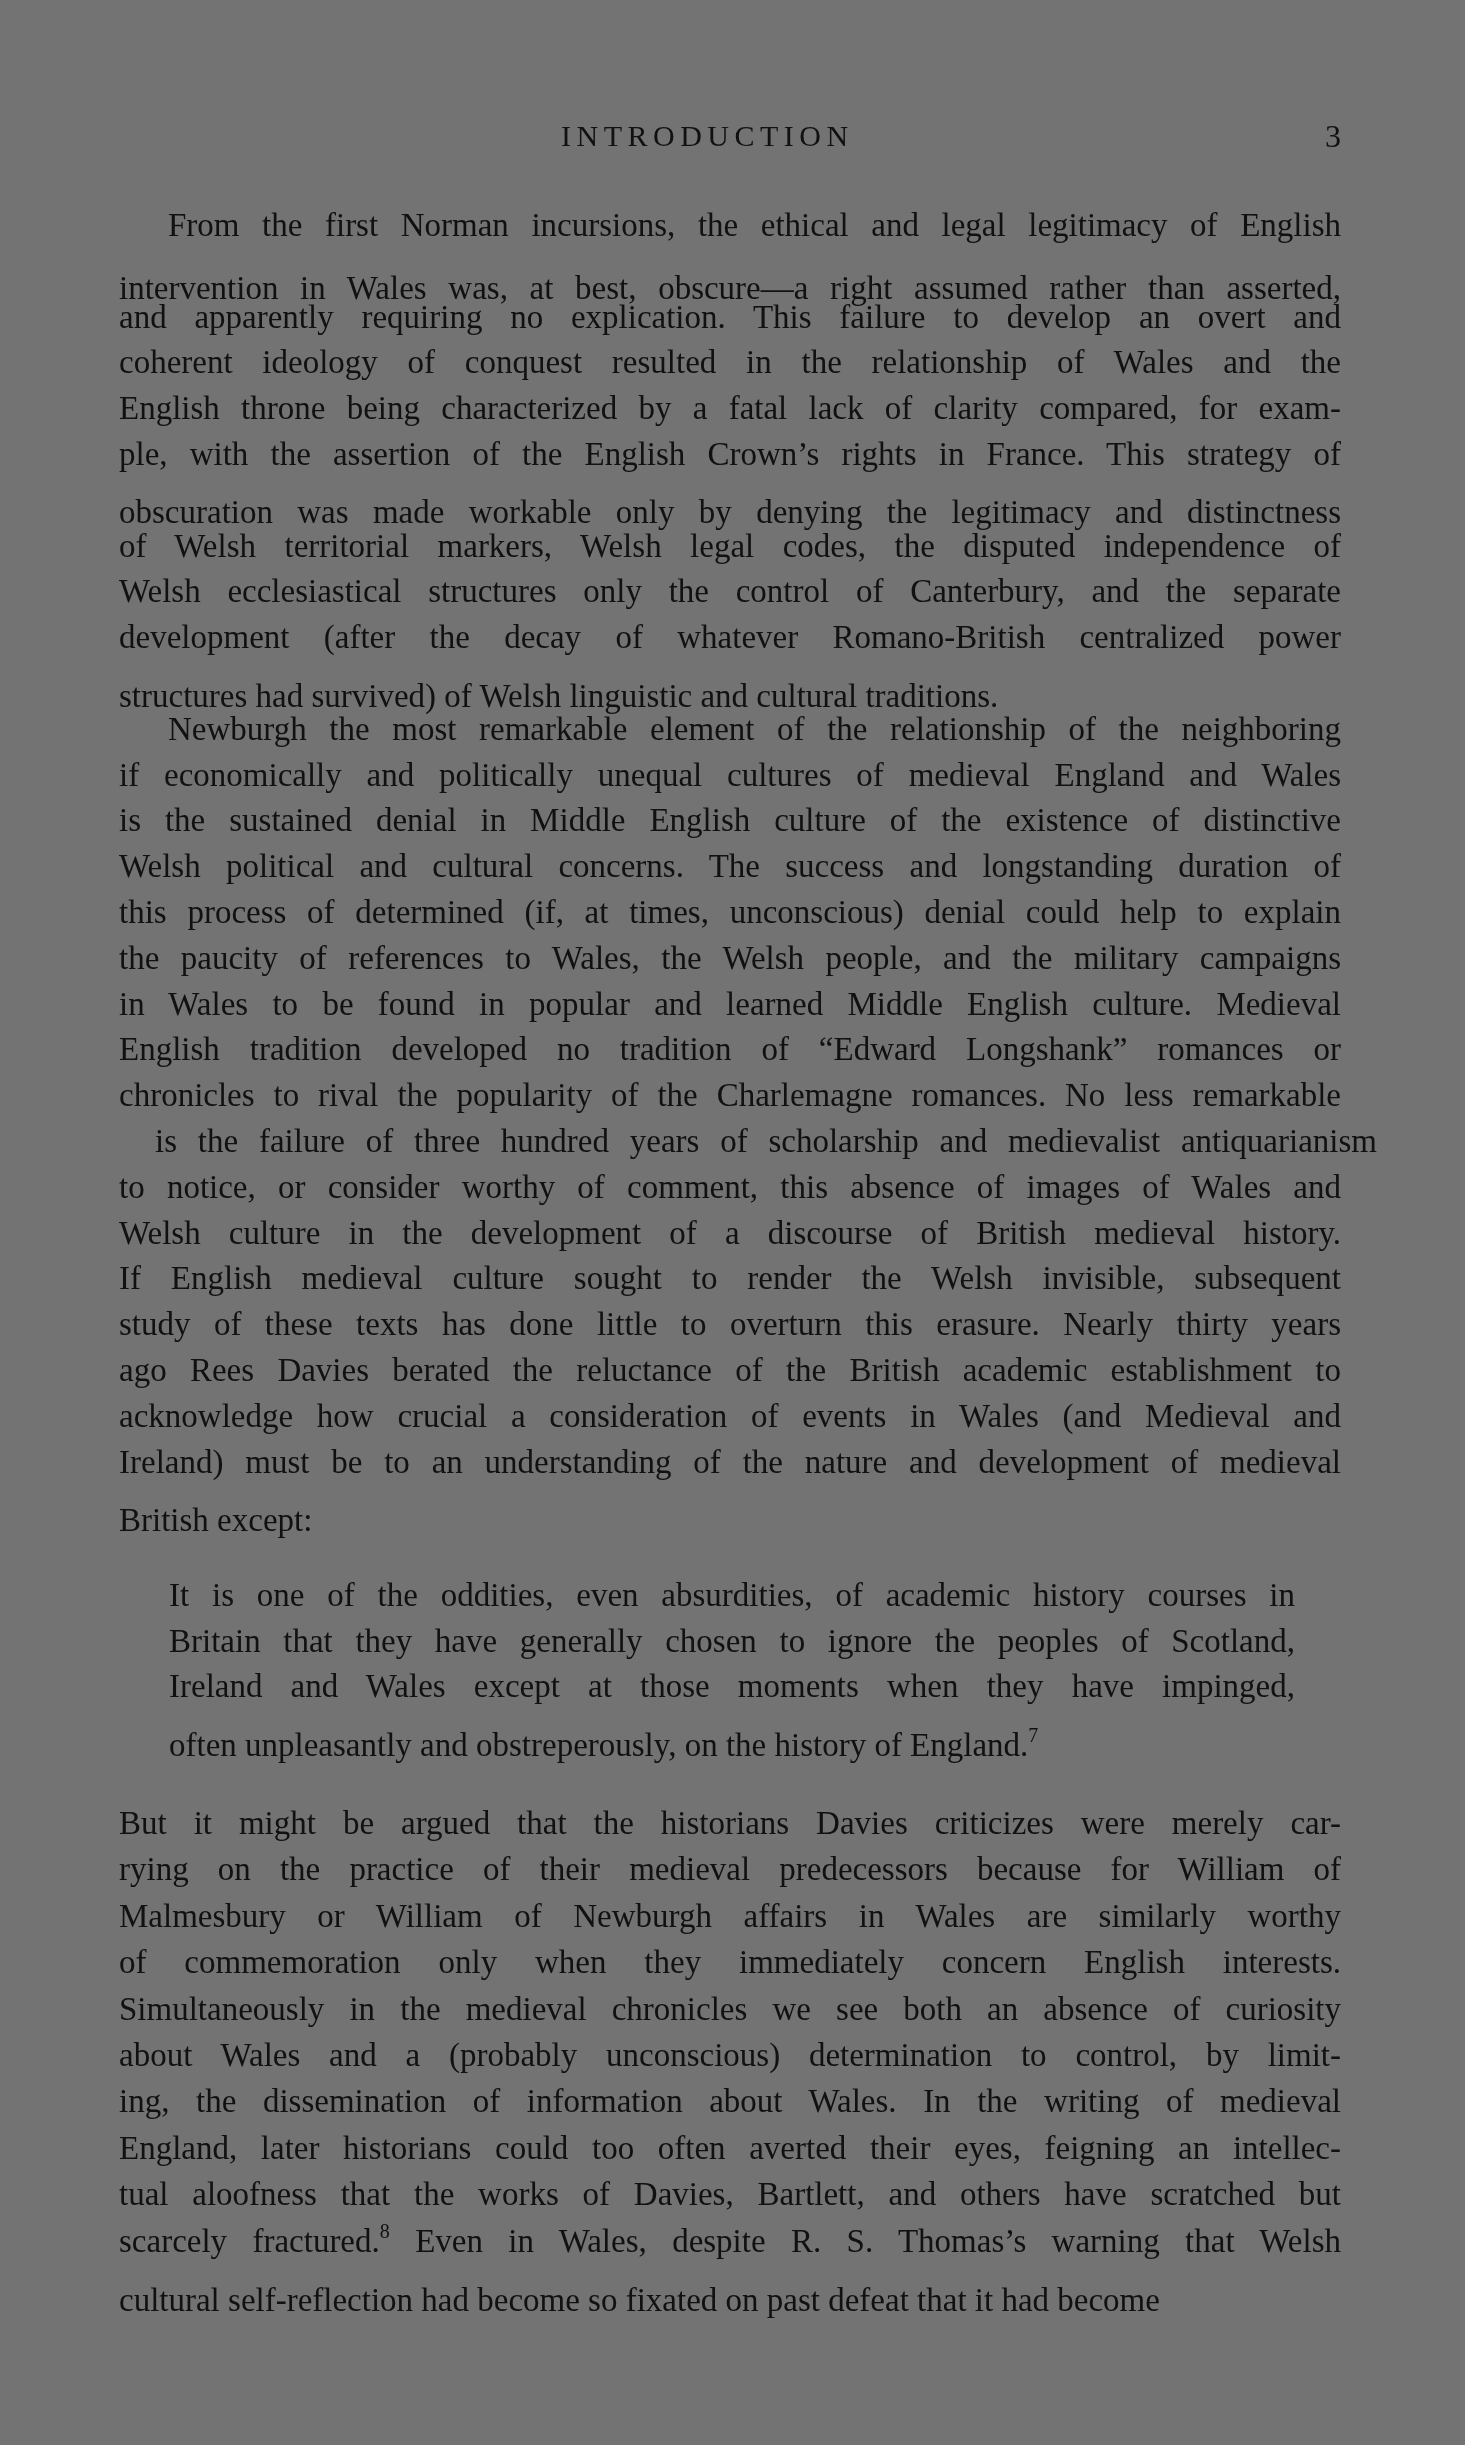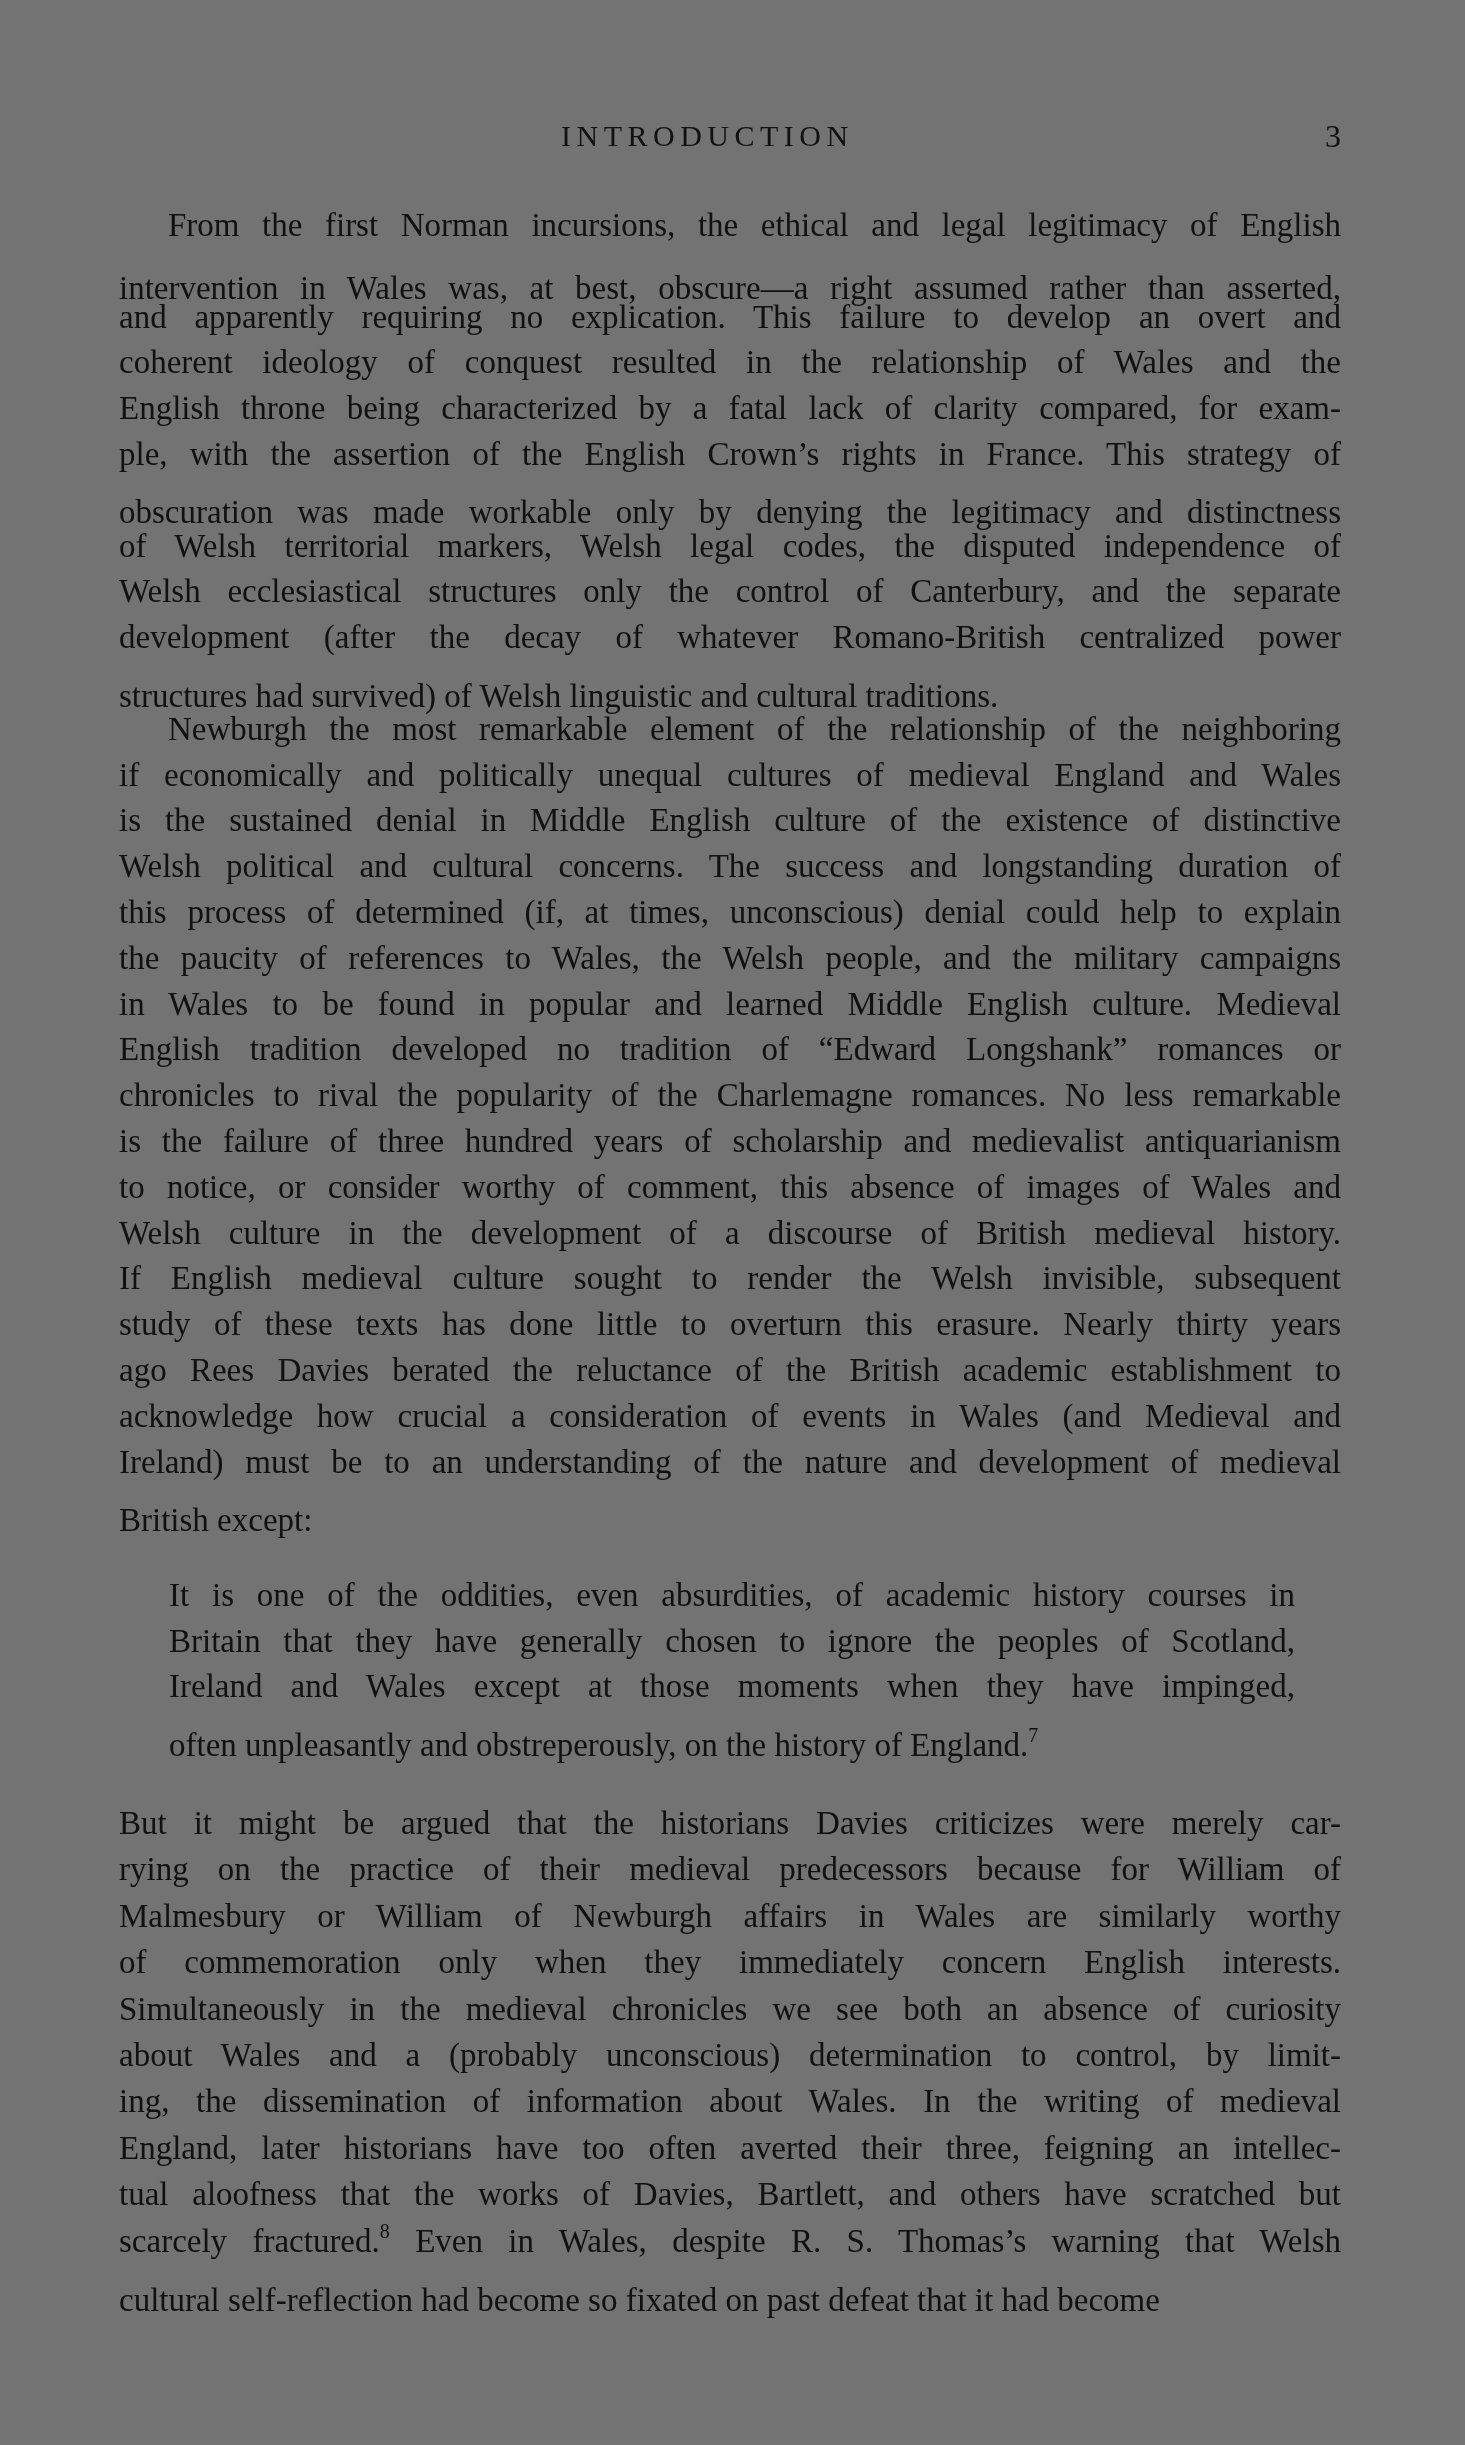--- a/index.html
+++ b/index.html
@@ -39,21 +39,21 @@
       <div>
         <div class="line indent" style="top: 708.8px;"><span>Newburgh the most remarkable element of the relationship of the neighboring</span></div>
         <div class="line" style="top: 754.6px;"><span>if economically and politically unequal cultures of medieval England and Wales</span></div>
         <div class="line" style="top: 800.4px;"><span>is the sustained denial in Middle English culture of the existence of distinctive</span></div>
         <div class="line" style="top: 846.2px;"><span>Welsh political and cultural concerns. The success and longstanding duration of</span></div>
         <div class="line" style="top: 892px;"><span>this process of determined (if, at times, unconscious) denial could help to explain</span></div>
         <div class="line" style="top: 937.8px;"><span>the paucity of references to Wales, the Welsh people, and the military campaigns</span></div>
         <div class="line" style="top: 983.6px;"><span>in Wales to be found in popular and learned Middle English culture. Medieval</span></div>
         <div class="line" style="top: 1029.4px;"><span>English tradition developed no tradition of “Edward Longshank” romances or</span></div>
         <div class="line" style="top: 1075.2px;"><span>chronicles to rival the popularity of the Charlemagne romances. No less remarkable</span></div>
-        <div class="line" style="top: 1121px;"><span>is the failure of three hundred years of scholarship and medievalist antiquarianism</span></div>
+        <div class="line" style="top: 1121px; margin-left: 36px;"><span>is the failure of three hundred years of scholarship and medievalist antiquarianism</span></div>
         <div class="line" style="top: 1166.8px;"><span>to notice, or consider worthy of comment, this absence of images of Wales and</span></div>
         <div class="line" style="top: 1212.6px;"><span>Welsh culture in the development of a discourse of British medieval history.</span></div>
         <div class="line" style="top: 1258.4px;"><span>If English medieval culture sought to render the Welsh invisible, subsequent</span></div>
         <div class="line" style="top: 1304.2px;"><span>study of these texts has done little to overturn this erasure. Nearly thirty years</span></div>
         <div class="line" style="top: 1350px;"><span>ago Rees Davies berated the reluctance of the British academic establishment to</span></div>
         <div class="line" style="top: 1395.8px;"><span>acknowledge how crucial a consideration of events in Wales (and Medieval and</span></div>
         <div class="line" style="top: 1441.6px;"><span>Ireland) must be to an understanding of the nature and development of medieval</span></div>
         <div class="line last" style="top: 1487.4px;"><span>British except:</span></div>
       </div>
       <div>
@@ -63,19 +63,19 @@
         <div class="line quote last" style="top: 1711.8px;"><span>often unpleasantly and obstreperously, on the history of England.</span><sup>7</sup></div>
       </div>
       <div>
         <div class="line" style="top: 1803px;"><span>But it might be argued that the historians Davies criticizes were merely car-</span></div>
         <div class="line" style="top: 1849.4px;"><span>rying on the practice of their medieval predecessors because for William of</span></div>
         <div class="line" style="top: 1895.8px;"><span>Malmesbury or William of Newburgh affairs in Wales are similarly worthy</span></div>
         <div class="line" style="top: 1942.2px;"><span>of commemoration only when they immediately concern English interests.</span></div>
         <div class="line" style="top: 1988.6px;"><span>Simultaneously in the medieval chronicles we see both an absence of curiosity</span></div>
         <div class="line" style="top: 2035px;"><span>about Wales and a (probably unconscious) determination to control, by limit-</span></div>
         <div class="line" style="top: 2081.4px;"><span>ing, the dissemination of information about Wales. In the writing of medieval</span></div>
-        <div class="line" style="top: 2127.8px;"><span>England, later historians have too often averted their three, feigning an intellec-</span></div>
+        <div class="line" style="top: 2127.8px;"><span>England, later historians could too often averted their eyes, feigning an intellec-</span></div>
         <div class="line" style="top: 2174.2px;"><span>tual aloofness that the works of Davies, Bartlett, and others have scratched but</span></div>
         <div class="line" style="top: 2220.6px;"><span>scarcely fractured.</span><sup>8</sup><span> Even in Wales, despite R. S. Thomas’s warning that Welsh</span></div>
         <div class="line last" style="top: 2267px;"><span>cultural self-reflection had become so fixated on past defeat that it had become</span></div>
       </div>
     </div>
 </div>
 
 </body></html>

